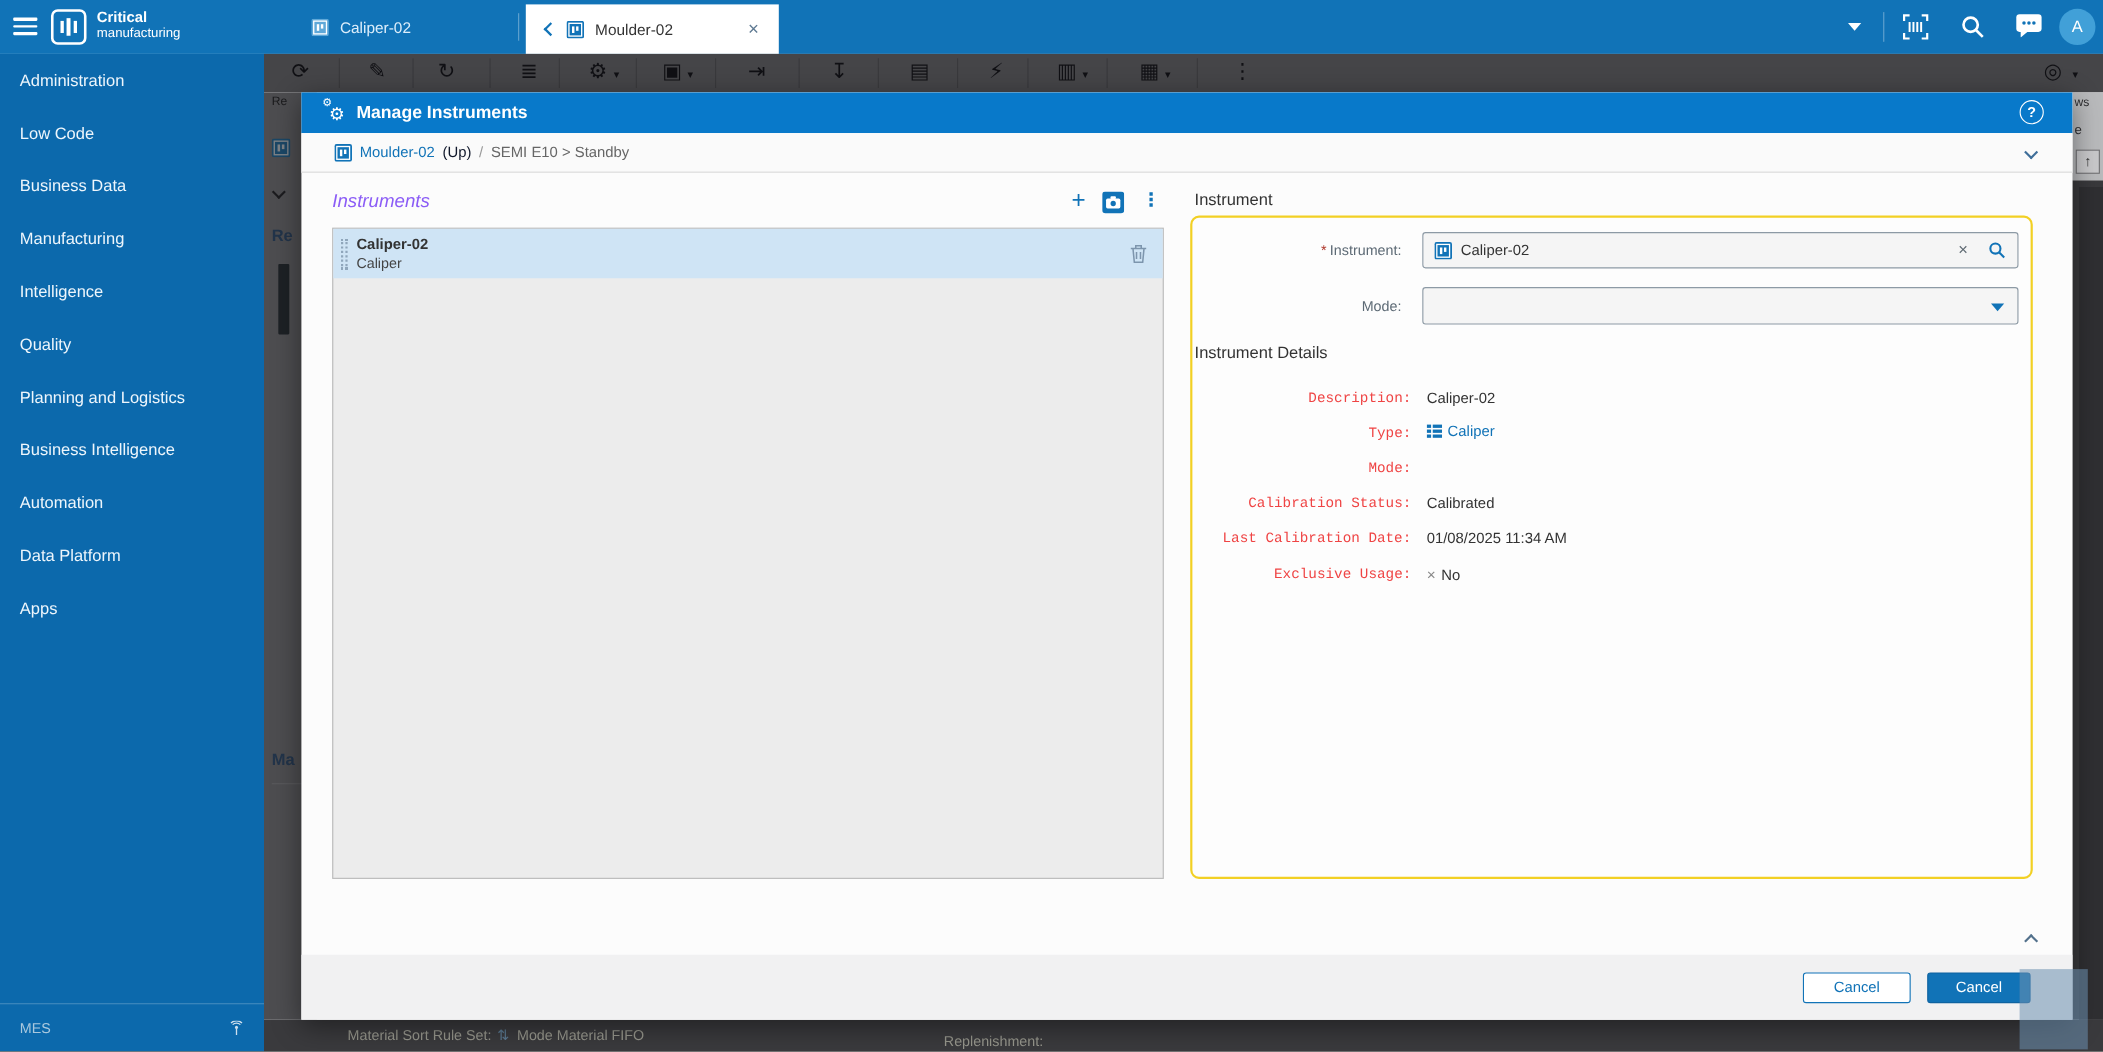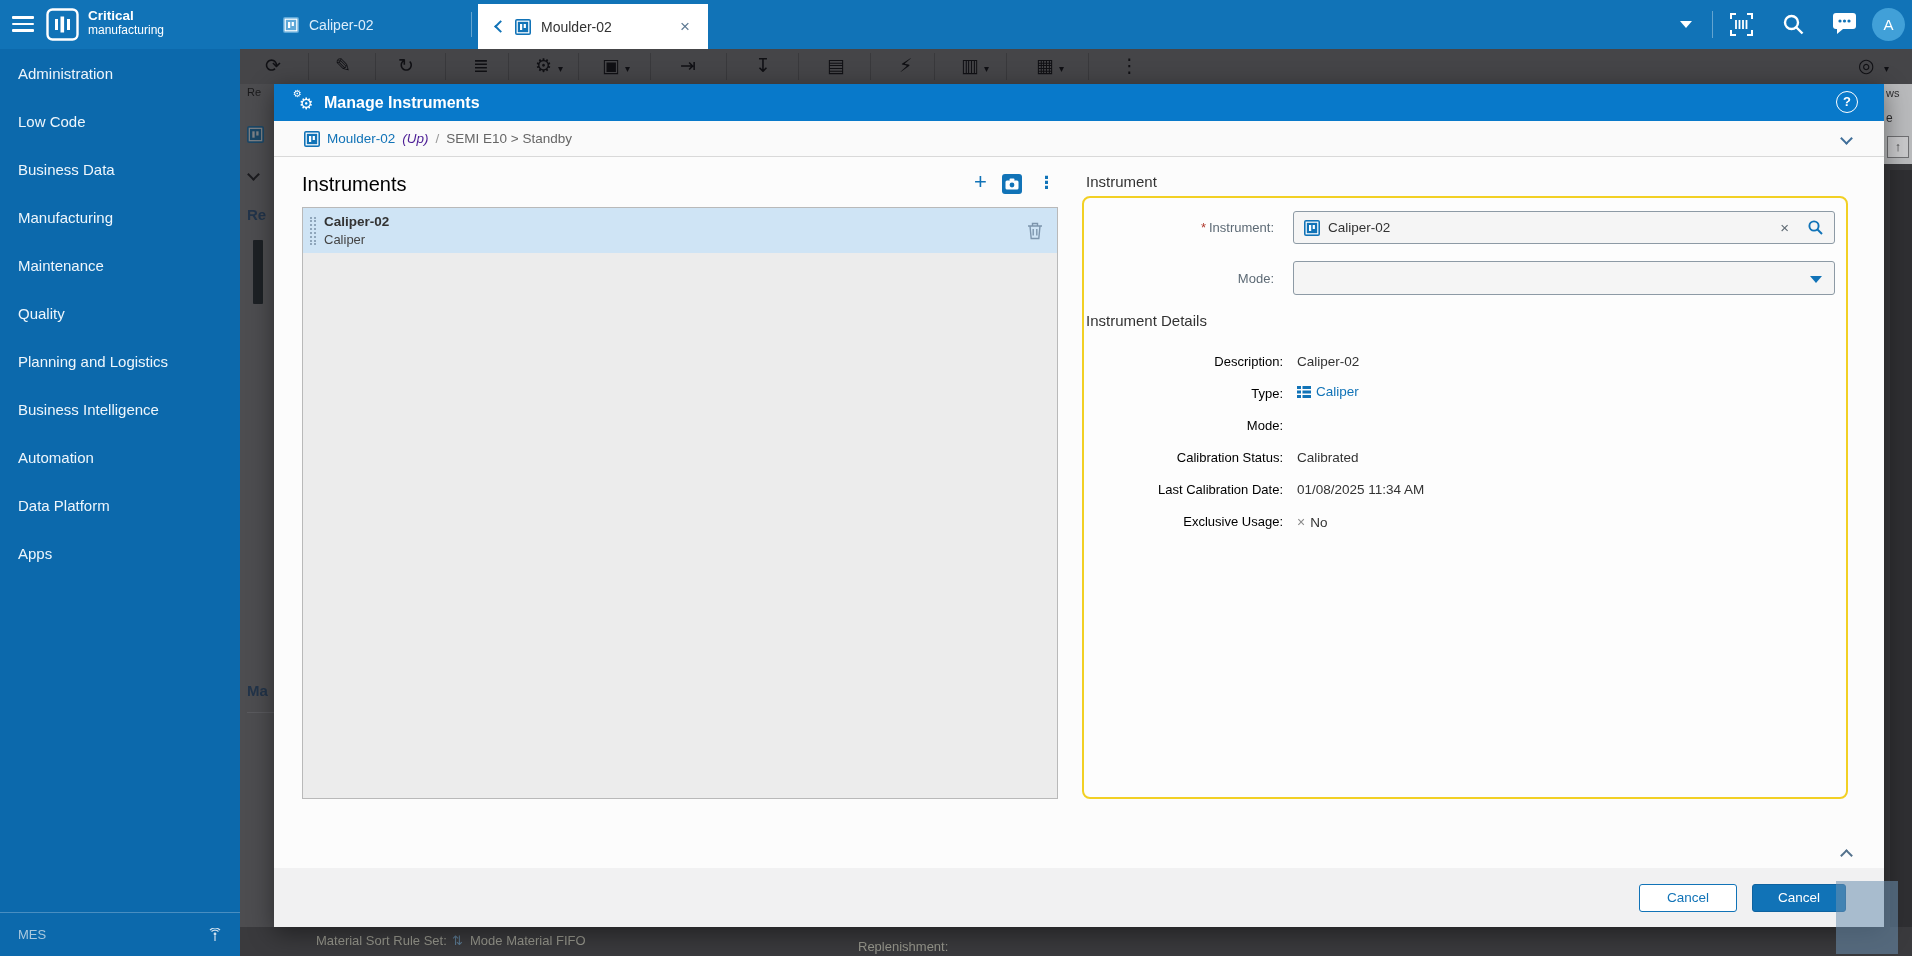--- a/index.html
+++ b/index.html
@@ -53,27 +53,27 @@
   
   #modal{left:274px;top:84px;width:1610px;height:843px;background:#fcfcfc;box-shadow:0 6px 24px rgba(0,0,0,.45);}
   #modal-header{left:0;top:0;width:1610px;height:37px;background:#0879ca;display:flex;align-items:center;color:#fff;}
   #modal-gear{position:relative;width:22px;height:22px;margin:0 8px 0 20px;}
   #modal-gear .g-big{position:absolute;left:5px;top:2px;font-size:16px;}
   #modal-gear .g-small{position:absolute;left:-1px;top:-4px;font-size:10px;}
   #modal-title{font-size:16px;font-weight:600;}
   #help-btn{left:1562px;top:7px;width:22px;height:22px;border:1.5px solid #fff;border-radius:50%;color:#fff;font-size:13px;font-weight:bold;text-align:center;line-height:20px;cursor:pointer;}
   #crumb-row{left:0;top:37px;width:1610px;height:36px;background:#fafafa;border-bottom:1px solid #d9d9d9;display:flex;align-items:center;padding-left:30px;font-size:13.5px;gap:7px;}
   #crumb-entity{color:#1173b7;cursor:pointer;}
-  #crumb-up{color:#4c1d95;font-style:italic;}
+  #crumb-up{color:#0f172a;}
   #crumb-sep{color:#999;}
   #crumb-state{color:#666;}
   #crumb-collapse{left:1568px;top:50px;cursor:pointer;border-color:#3f6e99;}
 
   
-  #instruments-title{left:28px;top:89px;font-size:20px;color:#000000;}
+  #instruments-title{left:28px;top:89px;font-size:17px;color:#8b5cf6;font-style:italic;}
   #panel-add{left:700px;top:88px;color:#1173b7;font-size:22px;font-weight:300;cursor:pointer;line-height:20px;}
   #panel-camera{left:728px;top:90px;cursor:pointer;}
   #panel-kebab{left:764px;top:88px;color:#1173b7;font-size:17px;font-weight:bold;cursor:pointer;}
   #inst-list{left:28px;top:123px;width:756px;height:592px;border:1px solid #b9b9b9;background:#ececec;}
   #inst-item{left:0;top:0;width:754px;height:45px;background:#cfe4f5;display:flex;align-items:center;cursor:pointer;}
   #drag-handle{width:6px;height:28px;border-left:2px dotted #8fa6bb;border-right:2px dotted #8fa6bb;margin:0 8px 0 7px;}
   #inst-item-text{line-height:18px;}
   #inst-item-name{font-size:13.5px;font-weight:bold;color:#333;}
   #inst-item-type{font-size:13px;color:#444;}
   #trash-btn{margin-left:auto;margin-right:14px;cursor:pointer;}
@@ -82,21 +82,21 @@
   #instrument-title{left:812px;top:89px;font-size:15px;color:#333;}
   #yellow-box{left:808px;top:112px;width:766px;height:603px;border:2.5px solid #f2d024;border-radius:8px;background:#fdfdfd;}
   .fld-label{position:absolute;width:260px;text-align:right;font-size:13px;color:#5d6a75;}
   .req{color:#b03a2e;margin-right:3px;}
   #instrument-input{left:1019px;top:127px;width:542px;height:33px;background:#f5f5f5;border:1px solid #8d9aa5;border-radius:3px;display:flex;align-items:center;padding:0 10px;gap:8px;cursor:text;}
   #instrument-input .val{font-size:13.5px;color:#333;}
   #input-clear{margin-left:auto;color:#5f6a73;font-size:15px;cursor:pointer;padding:0 10px;}
   #mode-select{left:1019px;top:177px;width:542px;height:34px;background:#f5f5f5;border:1px solid #8d9aa5;border-radius:3px;cursor:pointer;}
   #mode-caret{position:absolute;right:12px;top:14px;width:0;height:0;border-left:6px solid transparent;border-right:6px solid transparent;border-top:7px solid #1173b7;}
   #details-title{left:812px;top:228px;font-size:15px;color:#333;}
-  .det-label{position:absolute;left:749px;width:260px;text-align:right;font-size:13px;color:#000000;}
+  .det-label{position:absolute;left:749px;width:260px;text-align:right;font-size:13px;color:#ef4444;font-family:Liberation Mono, monospace;}
   .det-value{position:absolute;left:1023px;font-size:13.5px;color:#333;display:flex;align-items:center;gap:5px;}
   .link{color:#1173b7;cursor:pointer;}
   .x-mark{color:#8a8a8a;font-size:14px;}
 
   
   #comments-row{left:0;top:755px;width:1610px;height:29px;background:#fbfbfb;border-top:1px solid #cfcfcf;border-bottom:1px solid #cfcfcf;display:flex;align-items:center;padding-left:28px;font-size:13px;color:#555;}
   #comments-collapse{left:1568px;top:767px;cursor:pointer;border-color:#53718c;}
   #modal-footer{left:0;top:784px;width:1610px;height:59px;background:#f1f1f2;}
   .btn{position:absolute;top:16px;height:28px;border-radius:3px;font-size:13.5px;text-align:center;line-height:26px;cursor:pointer;}
   #btn-cancel{left:1365px;width:98px;background:#fff;border:1px solid #1173b7;color:#1173b7;}
@@ -176,21 +176,21 @@
         </svg>
     </div>
     <div id="avatar" class="abs">A</div>
   </div>
 
   <div id="sidebar" class="abs">
     <div class="side-item">Administration</div>
     <div class="side-item">Low Code</div>
     <div class="side-item">Business Data</div>
     <div class="side-item">Manufacturing</div>
-    <div class="side-item">Maintenance</div>
+    <div class="side-item">Intelligence</div>
     <div class="side-item">Quality</div>
     <div class="side-item">Planning and Logistics</div>
     <div class="side-item">Business Intelligence</div>
     <div class="side-item">Automation</div>
     <div class="side-item">Data Platform</div>
     <div class="side-item">Apps</div>
     <div id="side-footer">
       <span>MES</span>
       <span id="antenna">
         <svg width="14" height="14" viewBox="0 0 14 14" fill="none" stroke="#cfe0ee" stroke-width="1.2">

